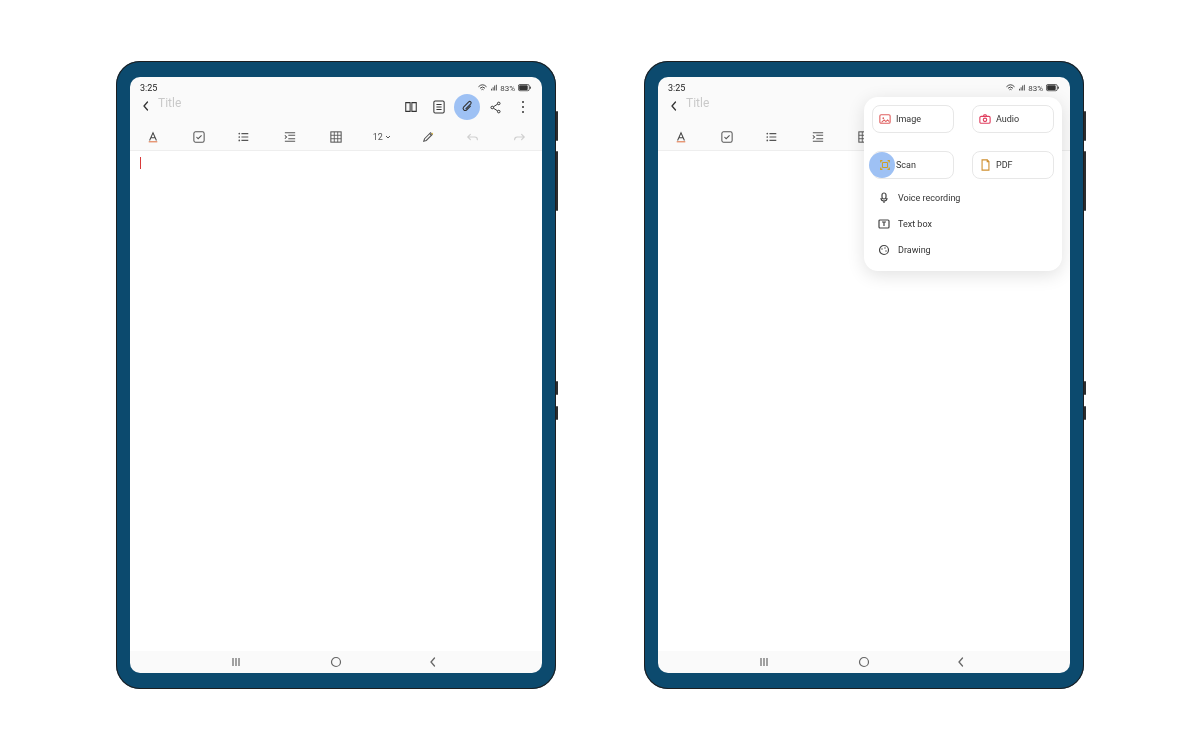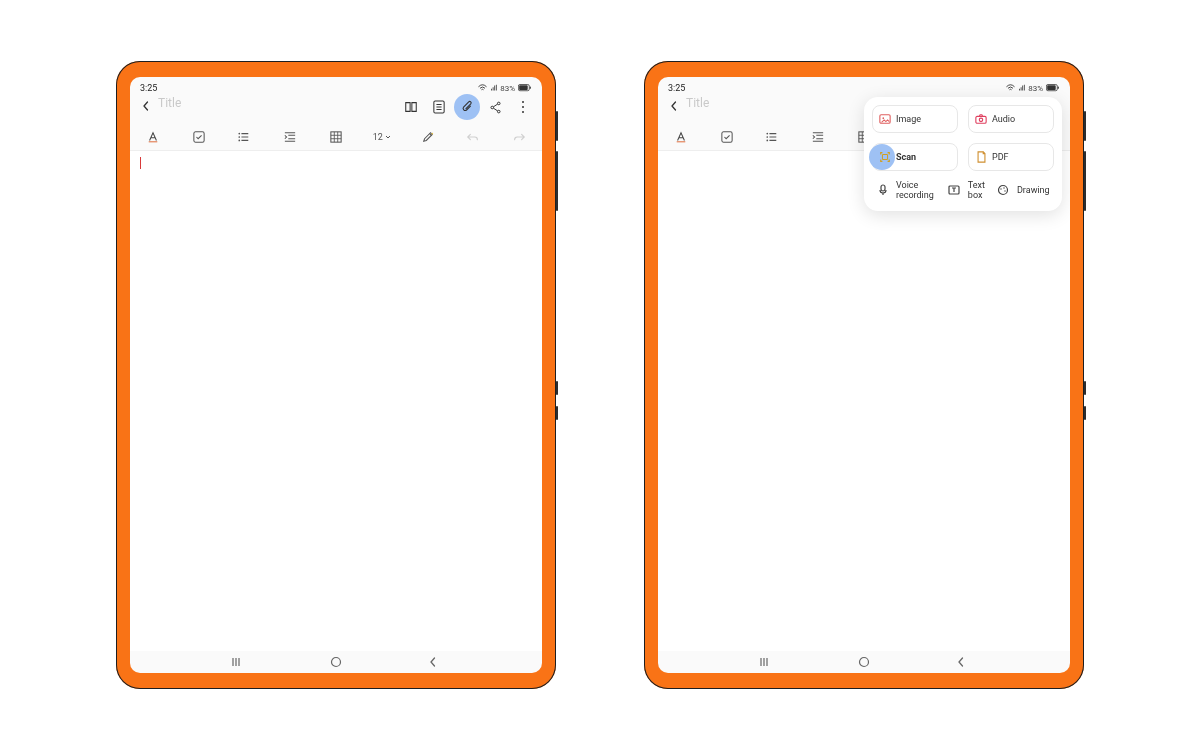--- a/index.html
+++ b/index.html
@@ -17,21 +17,21 @@
     height: 750px;
     display: flex;
     align-items: center;
     justify-content: center;
     gap: 88px;
     background: #fff;
   }
   .tablet {
     width: 440px;
     height: 628px;
-    background: #f97316;
+    background: #0c4a6e;
     border-radius: 24px;
     padding: 16px 14px;
     box-sizing: border-box;
     position: relative;
     box-shadow: 0 0 0 1px #1d1e20 inset;
   }
   .side-btn { position:absolute; right:-2px; width:2px; background:#2b2c2e; border-radius:1px; }
   .side-btn.a { top:50px; height:30px; }
   .side-btn.b { top:90px; height:60px; }
   .side-btn.c { top:320px; height:14px; }
@@ -142,41 +142,41 @@
     width: 182px;
     background:#fff;
     border-radius: 14px;
     box-shadow: 0 4px 18px rgba(0,0,0,0.12);
     padding: 8px;
     z-index: 50;
   }
   .attach-grid {
     display:grid;
     grid-template-columns: 1fr 1fr;
-    gap:10px;
+    gap:18px;
     margin-bottom:6px;
   }
   .attach-tile {
     height:26px;
     border:1px solid #e7e7e7;
     border-radius:8px;
     display:flex;
     align-items:center;
     padding:0 6px;
     font-size:9px;
     color:#333;
     gap:5px;
     position:relative;
     background:#fff;
   }
-  .attach-tile.scan { background:#fff;font-weight:bold; }
+  .attach-tile.scan { background:#fff; }
   .attach-tile .hl-circle { width:26px; height:26px; left:-4px; }
   .attach-tile .ico { width:12px; height:12px; display:flex; align-items:center; justify-content:center; position:relative; z-index:1;}
   .attach-tile span { position:relative; z-index:1; }
-  .attach-list { display:flex; flex-direction:row; }
+  .attach-list { display:flex; flex-direction:column; }
   .attach-item {
     height:26px;
     display:flex;
     align-items:center;
     gap:8px;
     padding:0 6px;
     font-size:9px;
     color:#333;
   }
   .attach-item .ico { width:12px; height:12px; display:flex; align-items:center; justify-content:center; color:#444; }

